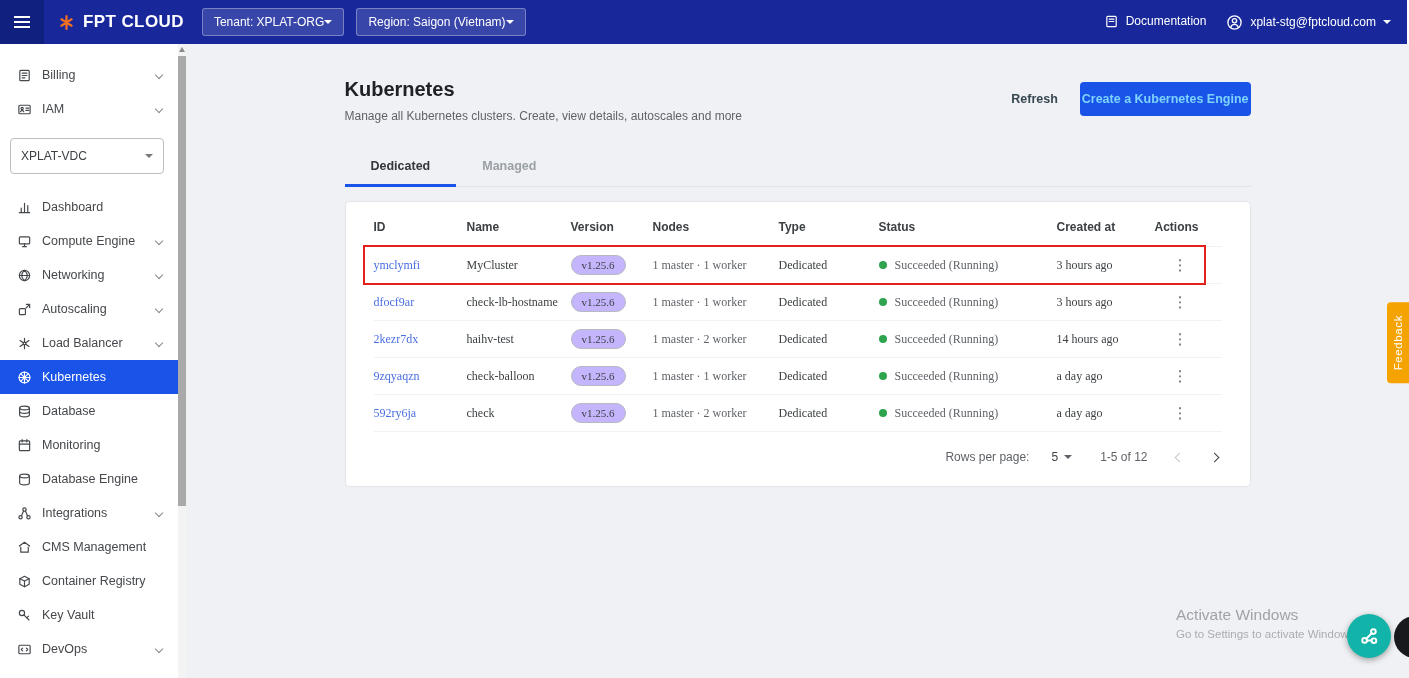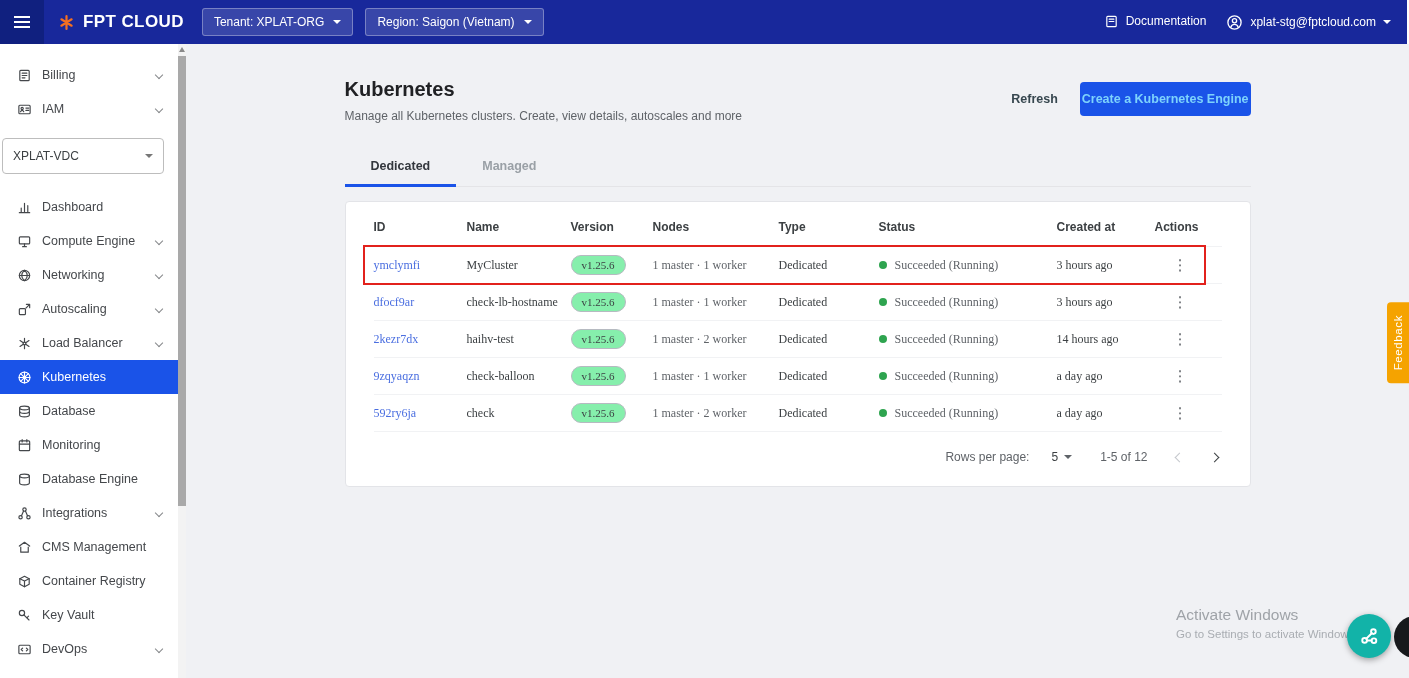--- a/index.html
+++ b/index.html
@@ -7,39 +7,39 @@
     font-family:"Liberation Sans", sans-serif; background:#fff; }
 
   
   .topbar { position:fixed; top:0; left:0; right:2px; height:44px; background:#18289B;
     display:flex; align-items:center; color:#fff; z-index:30; }
   .burger-box { width:44px; height:44px; background:#10207F; display:flex; flex-direction:column;
     align-items:center; justify-content:center; gap:3px; cursor:pointer; flex:0 0 auto; }
   .burger-box span { display:block; width:16px; height:2px; background:#fff; }
   .brand { display:flex; align-items:center; gap:8px; padding:0 18px 0 14px; cursor:pointer; }
   .brand-text { font-size:17px; font-weight:800; letter-spacing:.4px; }
-  .tb-select { display:flex; align-items:center; gap:9px; background:rgba(255,255,255,.14);
+  .tb-select { display:flex; align-items:center; background:rgba(255,255,255,.14);
     border:1px solid rgba(255,255,255,.32); color:#fff; font-size:12px; padding:6px 11px;
     border-radius:3px; margin-right:12px; cursor:pointer; font-family:inherit; }
   .caret { width:0; height:0; border-left:4px solid transparent; border-right:4px solid transparent;
     border-top:4.5px solid currentColor; display:inline-block; }
   .tb-right { margin-left:auto; display:flex; align-items:flex-start; gap:20px; padding-right:16px; font-size:12px; }
   .tb-doc, .tb-user { display:flex; align-items:center; gap:7px; cursor:pointer; }
 
   
   .sidebar { position:fixed; top:44px; left:0; bottom:0; width:186px; background:#fff; z-index:20; }
   .side-inner { position:absolute; top:0; left:0; right:8px; bottom:0; overflow:hidden; padding-top:14px; }
   .side-item { display:flex; align-items:center; gap:10px; padding:9px 16px 9px 16px;
     font-size:12.5px; color:#44474b; cursor:pointer; }
   .side-item .ic { width:16px; height:16px; flex:0 0 auto; display:flex; align-items:center; justify-content:center; }
   .side-item .lbl { white-space:nowrap; }
   .chev { margin-left:auto; width:6px; height:6px; border-right:1.4px solid currentColor;
     border-bottom:1.4px solid currentColor; transform:rotate(45deg); opacity:.65; flex:0 0 auto; }
   .side-item.active { background:#1A53E8; color:#fff; }
-  .vdc { margin:12px 14px 16px 2px; border:1px solid #bdbdbd; border-radius:4px; padding:10px 10px;
+  .vdc { margin:12px 14px 16px 10px; border:1px solid #bdbdbd; border-radius:4px; padding:10px 10px;
     display:flex; align-items:center; font-size:12px; color:#3c4043; cursor:pointer; }
   .vdc .caret { margin-left:auto; color:#777; }
   .side-scroll-track { position:absolute; top:0; right:0; bottom:0; width:8px; background:#f3f3f3; }
   .side-scroll-arrow { position:absolute; top:3px; left:1px; width:0; height:0;
     border-left:3px solid transparent; border-right:3px solid transparent; border-bottom:5px solid #8a8a8a; }
   .side-scroll-thumb { position:absolute; top:12px; left:0; width:8px; height:450px; background:#a9a9a9; cursor:grab; }
 
   
   .main { position:fixed; top:44px; left:186px; right:0; bottom:0; background:#F0F1F4; overflow:hidden; }
   .page { width:906px; margin:34px auto 0 auto; }
@@ -56,21 +56,21 @@
   .tab.active { color:#33373d; }
   .tab.active::after { content:""; position:absolute; left:0; right:0; bottom:-1px; height:3px; background:#1A53E8; }
 
   .card { background:#fff; border:1px solid #e3e4e8; border-radius:4px; margin-top:14px; padding:2px 28px 12px 28px; }
   .trow { display:grid; grid-template-columns:93px 104px 82px 126px 100px 178px 98px 63px; align-items:center; }
   .thead { padding:16px 0 12px 0; font-size:12px; font-weight:700; color:#3c4043; border-bottom:1px solid #f1f2f4; }
   .tbody-row { min-height:37px; border-bottom:1px solid #f1f2f4; font-size:12px; color:#3c4043;
     position:relative; padding:7px 0;font-family:Liberation Serif, serif; }
   .cell-id { color:#4a6ee0; text-decoration:none; cursor:pointer; }
   .chip { display:inline-block; border:1px solid #b6bac1; border-radius:11px; padding:3px 10px;
-    font-size:11px; color:#3c4043; background:#86efac; }
+    font-size:11px; color:#3c4043; background:#c4b5fd; }
   .nodes { color:#5f6368; }
   .status { display:flex; align-items:center; gap:8px; color:#5f6368; }
   .dot { width:8px; height:8px; border-radius:50%; background:#2EA44F; flex:0 0 auto; }
   .kebab { font-size:15px; color:#5f6368; cursor:pointer; padding:0 6px; margin-left:12px; }
   .red-box { position:absolute; left:-11px; right:16px; top:-2px; bottom:-2px;
     border:2px solid #E2211C; pointer-events:none; }
 
   .pagination { display:flex; justify-content:flex-end; align-items:center; gap:28px;
     padding:18px 4px 10px 0; font-size:12px; color:#5f6368; }
   .rpp { display:flex; align-items:center; gap:22px; }

